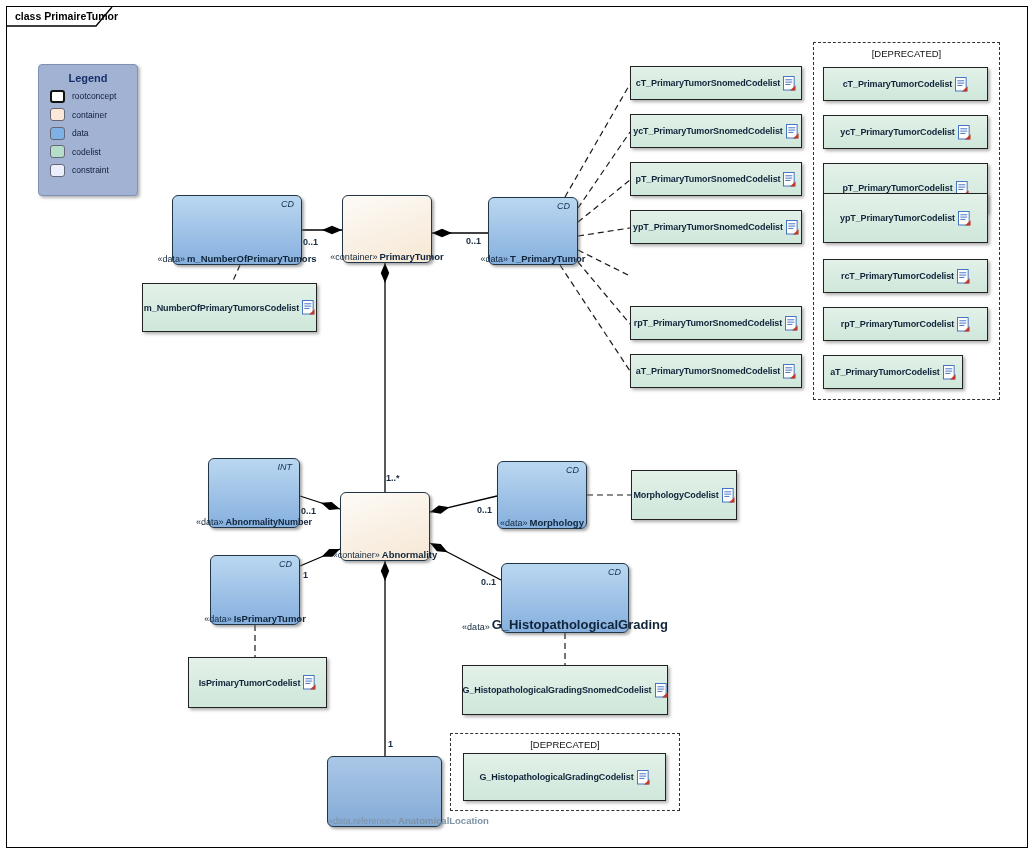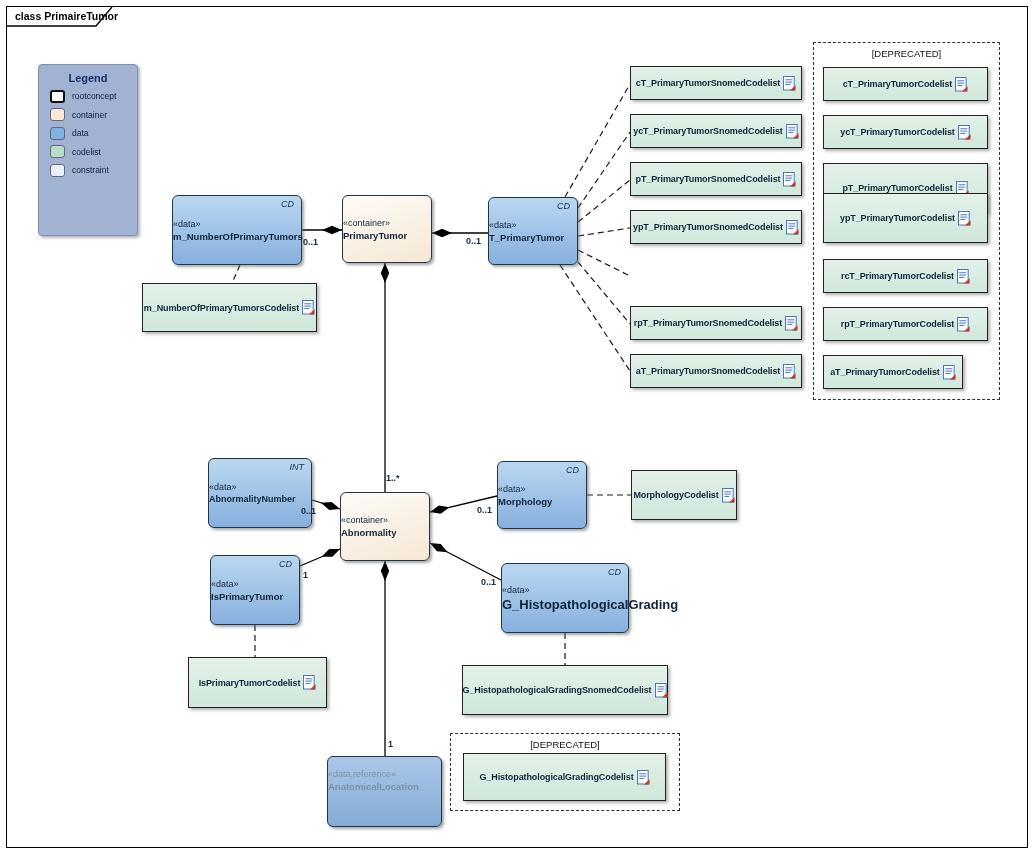--- a/index.html
+++ b/index.html
@@ -8,21 +8,21 @@
   .frame { position:absolute; left:6px; top:6px; width:1022px; height:842px;
            border:1px solid #000; box-sizing:border-box; }
   .tab-label { position:absolute; left:15px; top:10px; font-size:10.5px; font-weight:bold; color:#000; }
 
   svg.lines { position:absolute; left:0; top:0; width:1036px; height:856px; }
   line.s, path.s { stroke:#000; stroke-width:1.3; fill:none; }
   line.d { stroke:#1a1a1a; stroke-width:1.2; stroke-dasharray:6,4; }
 
   .cls { position:absolute; border:1px solid #223645; border-radius:6px;
          box-shadow:2px 2px 3px rgba(110,110,110,.6);
-         display:flex; flex-direction:column; align-items:flex-start; justify-content:center;
+         display:flex; flex-direction:row; align-items:flex-end; justify-content:center;
          gap:2px; box-sizing:border-box; }
   .data { background:linear-gradient(180deg,#bad7f0 0%,#86b0de 100%); }
   .container-cls { background:linear-gradient(160deg,#fdfbf7 0%,#f6e7d4 100%); }
   .ref { background:linear-gradient(180deg,#aac7e7 0%,#84abd6 100%); }
   .st { font-size:9px; color:#12273d; }
   .nm { font-size:9.5px; font-weight:bold; color:#10243a; white-space:nowrap; }
   .ref .st, .ref .nm { color:#7e92a6; }
   .tag { position:absolute; top:3px; right:7px; font-size:9px; font-style:italic; color:#113055; }
 
   .cl { position:absolute; background:linear-gradient(180deg,#e3f1e9 0%,#cfe7da 100%);
@@ -31,21 +31,21 @@
         box-sizing:border-box; }
   .cl-nm { font-size:9px; font-weight:bold; color:#10243a; white-space:nowrap; letter-spacing:-0.1px; }
   .doc-icon { width:13px; height:15px; flex:none; }
 
   .depr { position:absolute; border:1.6px dashed #333; box-sizing:border-box; }
   .depr-label { position:absolute; left:0; right:0; top:5px; text-align:center;
                 font-size:9.5px; color:#111; }
 
   .mult { position:absolute; font-size:9px; font-weight:bold; color:#16293f; }
 
-  .legend { position:absolute; left:38px; top:64px; width:100px; height:172px;
+  .legend { position:absolute; left:38px; top:64px; width:100px; height:132px;
             background:#a2b2d2; border:1px solid #8091b5; border-radius:4px;
             box-shadow:2px 2px 3px rgba(110,110,110,.5); box-sizing:border-box; }
   .legend-title { text-align:center; font-weight:bold; color:#17306b; font-size:11px; margin-top:7px; }
   .legend-item { display:flex; align-items:center; gap:7px; margin:5.5px 0 0 11px; }
   .chip { width:15px; height:13px; border-radius:3px; border:1px solid #667; box-sizing:border-box; flex:none; }
   .chip.root { border:2.5px solid #111; }
   .legend-item span.lbl { font-size:8.5px; color:#101c3a; }
 </style>
 </head>
 <body>
@@ -140,21 +140,21 @@
     <span class="st">«container»</span>
     <span class="nm">PrimaryTumor</span>
   </div>
 
   <div class="cls data" style="left:488px;top:197px;width:90px;height:68px">
     <span class="tag">CD</span>
     <span class="st">«data»</span>
     <span class="nm">T_PrimaryTumor</span>
   </div>
 
-  <div class="cls data" style="left:208px;top:458px;width:104px;height:70px">
+  <div class="cls data" style="left:208px;top:458px;width:92px;height:70px">
     <span class="tag">INT</span>
     <span class="st">«data»</span>
     <span class="nm" style="font-size:9px">AbnormalityNumber</span>
   </div>
 
   <div class="cls container-cls" style="left:340px;top:492px;width:90px;height:69px">
     <span class="st">«container»</span>
     <span class="nm">Abnormality</span>
   </div>
 

